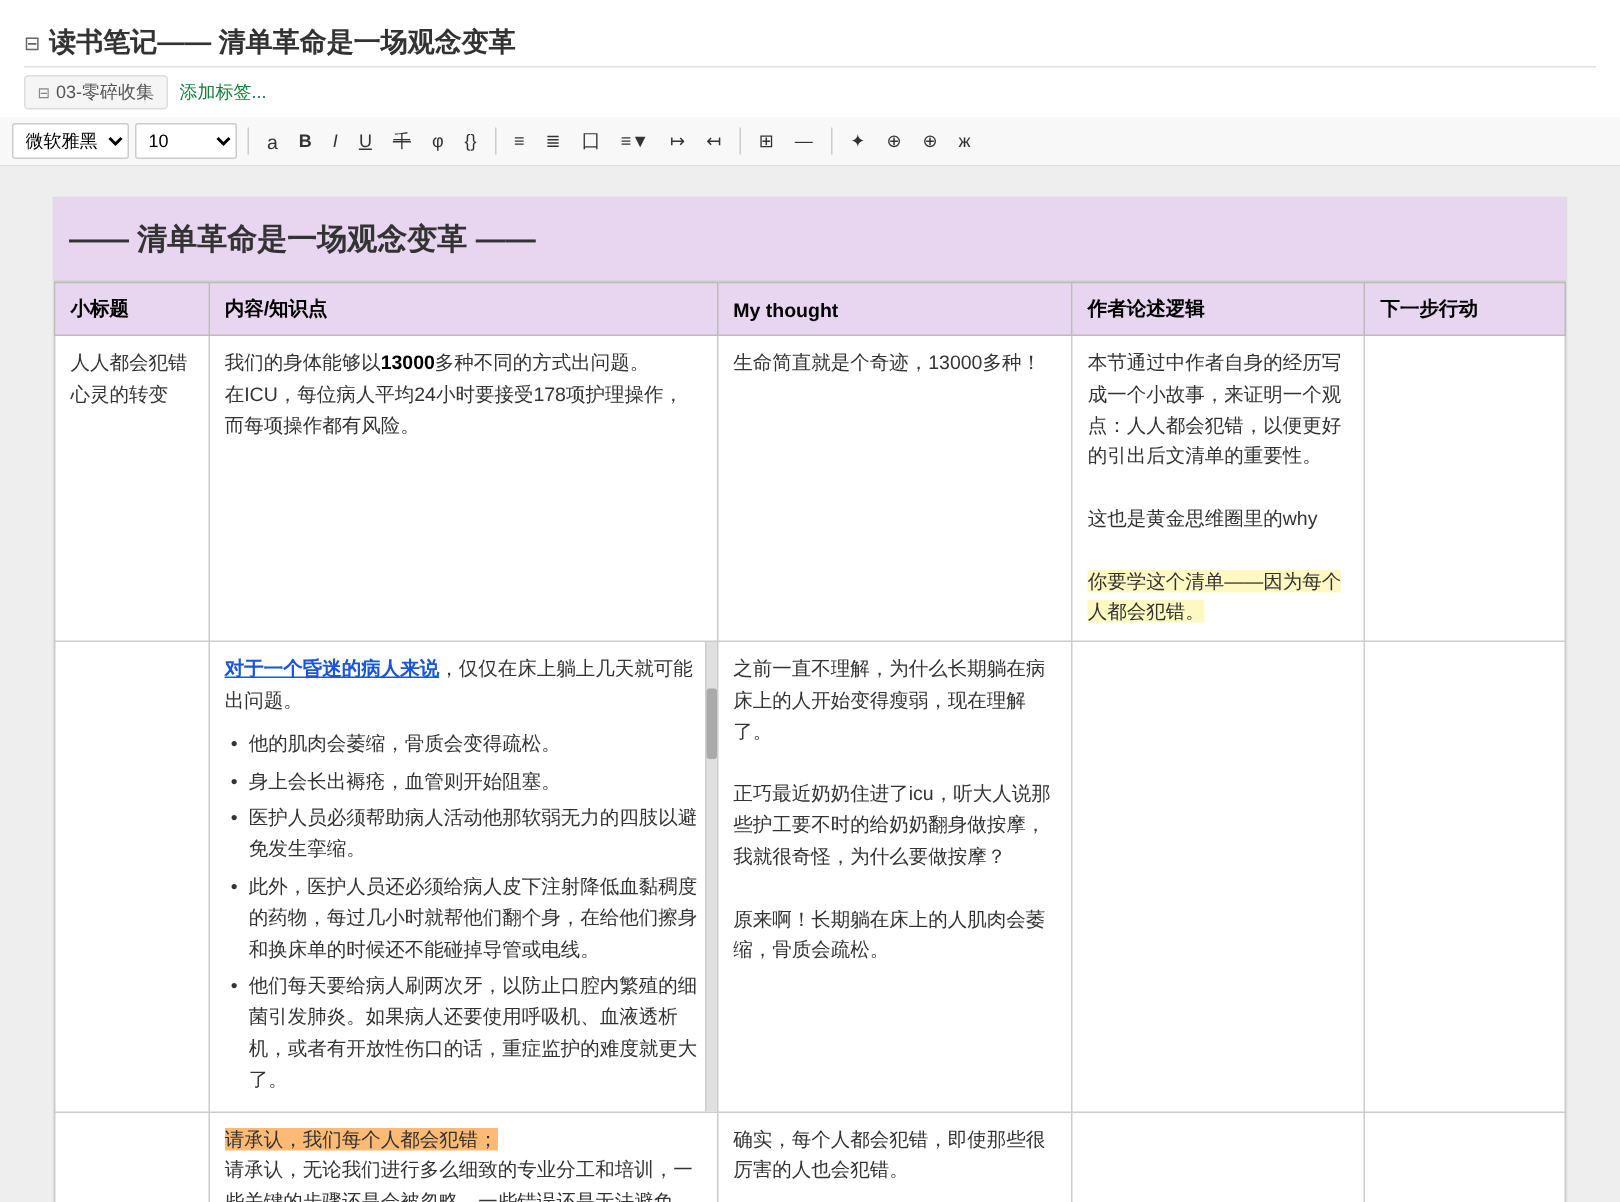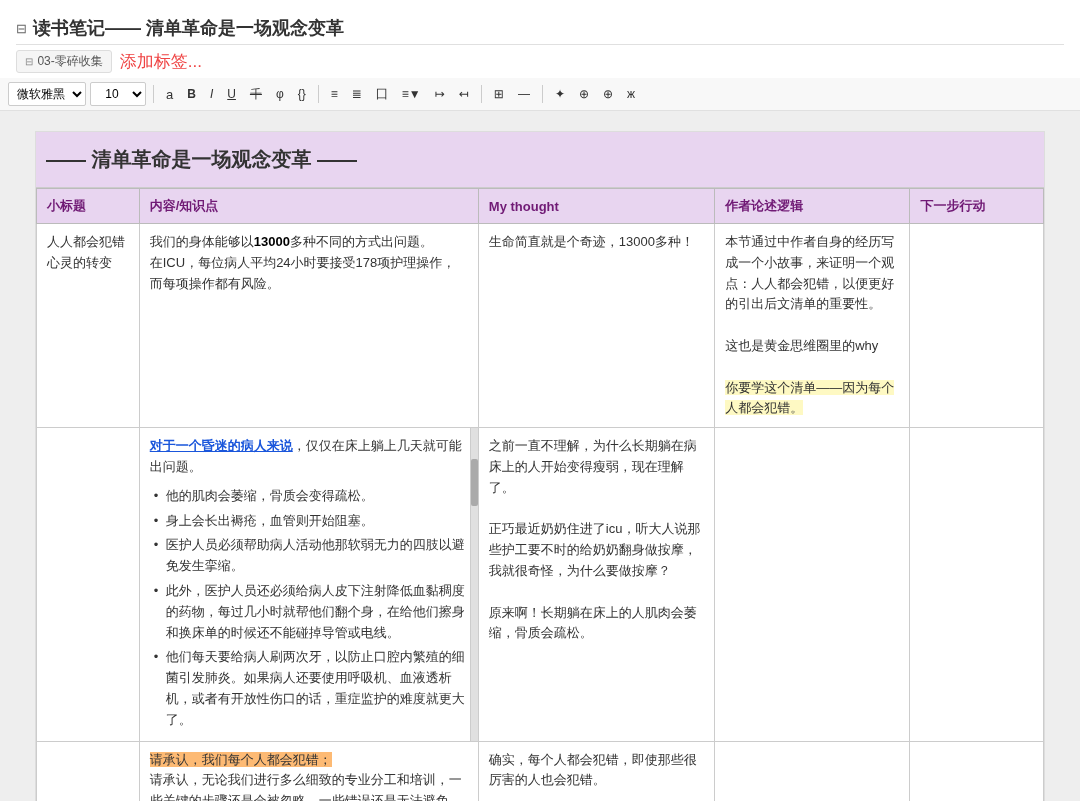--- a/index.html
+++ b/index.html
@@ -62,22 +62,22 @@
       color: #555;
       cursor: pointer;
     }
 
     .breadcrumb-icon {
       font-size: 10px;
       color: #888;
     }
 
     .add-tag {
-      font-size: 17px;
-      color: #ef4444;
+      font-size: 12px;
+      color: #15803d;
       cursor: pointer;
     }
 
     
     .toolbar {
       display: flex;
       align-items: center;
       padding: 4px 8px;
       border-bottom: 1px solid #e0e0e0;
       background: #f8f8f8;
@@ -149,21 +149,21 @@
     .main-table {
       width: 100%;
       border-collapse: collapse;
     }
 
     .main-table th {
       background: #e8d5f0;
       border: 1px solid #bbb;
       padding: 8px 10px;
       font-weight: bold;
-      color: #701a75;
+      color: #000000;
       font-size: 13px;
       text-align: left;
       vertical-align: middle;
     }
 
     .main-table td {
       border: 1px solid #ccc;
       padding: 8px 10px;
       vertical-align: top;
       font-size: 13px;
@@ -240,21 +240,21 @@
         <span>03-零碎收集</span>
       </div>
       <span class="add-tag">添加标签...</span>
     </div>
   </div>
 
   <div class="toolbar">
     <select class="toolbar-select">
       <option>微软雅黑</option>
     </select>
-    <select class="toolbar-select" style="width:56px;text-align:center;">
+    <select class="toolbar-select" style="width:68px;">
       <option>10</option>
     </select>
     <div class="toolbar-divider"></div>
     <button class="toolbar-btn" style="font-size:13px;">a</button>
     <button class="toolbar-btn bold">B</button>
     <button class="toolbar-btn italic">I</button>
     <button class="toolbar-btn underline">U</button>
     <button class="toolbar-btn strikethrough">千</button>
     <button class="toolbar-btn">φ</button>
     <button class="toolbar-btn">{}</button>

